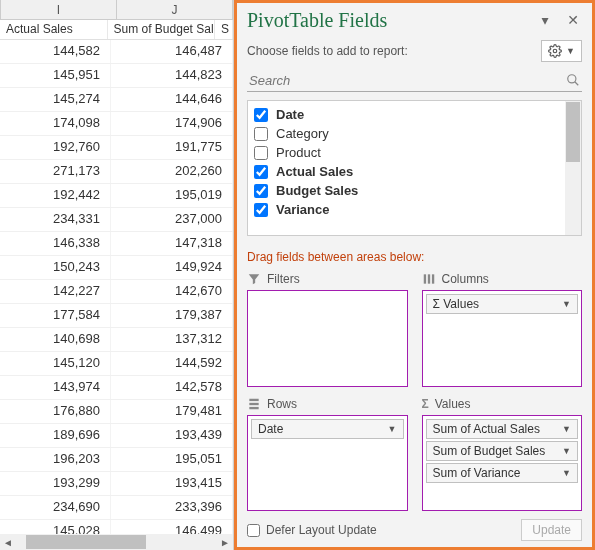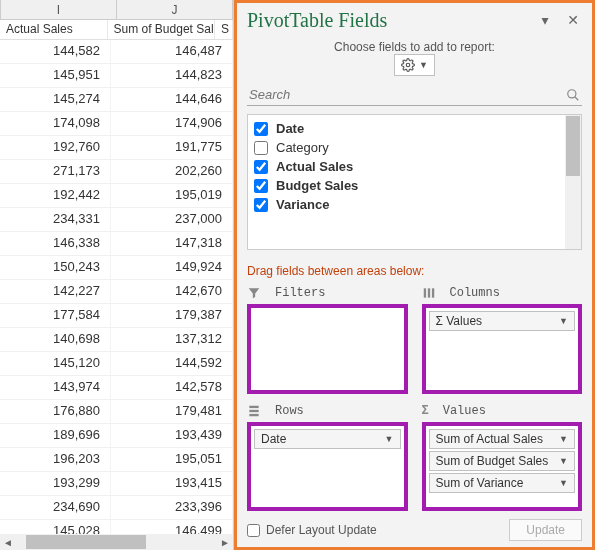--- a/index.html
+++ b/index.html
@@ -11,40 +11,40 @@
 .data-headers { display: flex; height: 20px; border-bottom: 1px solid #e0e0e0; }
 .data-headers .hcell { flex: 1; padding: 2px 6px; font-size: 12px; text-align: left; white-space: nowrap; overflow: hidden; border-right: 1px solid #e8e8e8; }
 .data-headers .hcell:last-child { flex: 0 0 18px; }
 .data-body { overflow: hidden; }
 .data-row { display: flex; height: 24px; border-bottom: 1px solid #f0f0f0; gap: 11px; }
 .cell { flex: 1; text-align: right; padding: 3px 10px 0 0; font-size: 13px; border-right: 1px solid #f3f3f3; }
 .right-pane { flex: 1; background: #f3f3f3; border: 3px solid #ed7d31; display: flex; flex-direction: column; padding: 6px 10px 6px 10px; position: relative; }
 .pane-head { display: flex; align-items: center; margin-bottom: 8px; font-family: Liberation Serif, serif; }
 .pane-title { color: #217346; font-size: 20px; font-weight: 400; flex: 1; }
 .pane-ctrl { width: 18px; height: 18px; text-align: center; color: #666; cursor: pointer; font-size: 14px; margin-left: 10px; }
-.subtext { font-size: 12px; color: #555; margin-bottom: 8px; display: flex; align-items: center; flex-direction: column; }
+.subtext { font-size: 12px; color: #555; margin-bottom: 8px; display: flex; align-items: center; }
 .gear-btn { border: 1px solid #c0c0c0; background: #fff; padding: 3px 6px; display: flex; align-items: center; gap: 4px; cursor: pointer; }
-.search-box { display: flex; border-bottom: 1px solid #aaa; margin-bottom: 8px; align-items: center; padding: 3px 2px; }
+.search-box { display: flex; border-bottom: 1px solid #aaa; margin-bottom: 8px; padding: 3px 2px; }
 .search-input { flex: 1; border: none; background: transparent; font-size: 13px; color: #999; font-style: italic; outline: none; }
 .field-list { background: #fff; border: 1px solid #ccc; height: 136px; overflow: auto; padding: 4px 6px; position: relative; }
 .field-item { display: flex; align-items: center; padding: 2px 0; font-size: 13px; }
 .field-item input { margin-right: 8px; width: 14px; height: 14px; }
 .field-item.bold { font-weight: 600; }
 .scrollbar-v { position: absolute; right: 0; top: 0; bottom: 0; width: 16px; background: #f0f0f0; }
 .scroll-thumb { background: #c0c0c0; width: 14px; margin: 1px; height: 60px; }
 .drag-hint { font-size: 12px; color: #c2410c; margin: 14px 0 8px; }
 .areas { display: grid; grid-template-columns: 1fr 1fr; grid-template-rows: 1fr 1fr; gap: 10px 14px; flex: 1; }
 .area { display: flex; flex-direction: column; }
-.area-head { font-size: 12px; color: #555; display: flex; align-items: center; gap: 14px; margin-bottom: 4px; font-family: Liberation Mono, monospace; }
-.area-body { background: #fff; border: 4px solid #a21caf; flex: 1; padding: 3px; overflow: hidden; }
+.area-head { font-size: 12px; color: #555; display: flex; align-items: center; gap: 6px; margin-bottom: 4px; }
+.area-body { background: #fff; border: 1px solid #a21caf; flex: 1; padding: 3px; overflow: hidden; }
 .area-chip { background: #f5f5f5; border: 1px solid #c0c0c0; font-size: 12px; padding: 2px 6px; display: flex; align-items: center; justify-content: space-between; margin-bottom: 2px; cursor: pointer; }
 .chip-arrow { font-size: 9px; color: #555; }
 .footer { display: flex; align-items: center; padding-top: 8px; font-size: 12px; color: #555; }
 .footer input { margin-right: 6px; }
-.update-btn { margin-left: auto; border: 1px solid #ccc; background: #fafafa; color: #aaa; padding: 3px 16px; font-size: 12px; }
+.update-btn { margin-left: auto; border: 1px solid #ccc; background: #fafafa; color: #aaa; padding: 3px 10px; font-size: 12px; }
 .icon-sm { width: 14px; height: 14px; display: inline-block; }
 .left-scroll { position: absolute; bottom: 0; left: 0; right: 0; height: 16px; background: #f0f0f0; display: flex; }
 .ls-track { flex: 1; position: relative; }
 .ls-thumb { position: absolute; left: 10px; width: 120px; top: 1px; bottom: 1px; background: #c0c0c0; }
 .ls-arrow { width: 16px; display: flex; align-items: center; justify-content: center; color: #666; font-size: 10px; }
 </style>
 </head>
 <body>
 
 <div class="left-pane">
@@ -181,20 +181,24 @@
   </div>
   <div class="field-list" id="field-list">
     <div class="field-item bold">
         <input type="checkbox" checked="" style="">
         <span>Date</span>
       </div>
       <div class="field-item">
         <input type="checkbox" style="">
         <span>Category</span>
       </div>
+      <div class="field-item">
+        <input type="checkbox" style="">
+        <span>Product</span>
+      </div>
       <div class="field-item bold">
         <input type="checkbox" checked="" style="">
         <span>Actual Sales</span>
       </div>
       <div class="field-item bold">
         <input type="checkbox" checked="" style="">
         <span>Budget Sales</span>
       </div>
       <div class="field-item bold">
         <input type="checkbox" checked="" style="">

